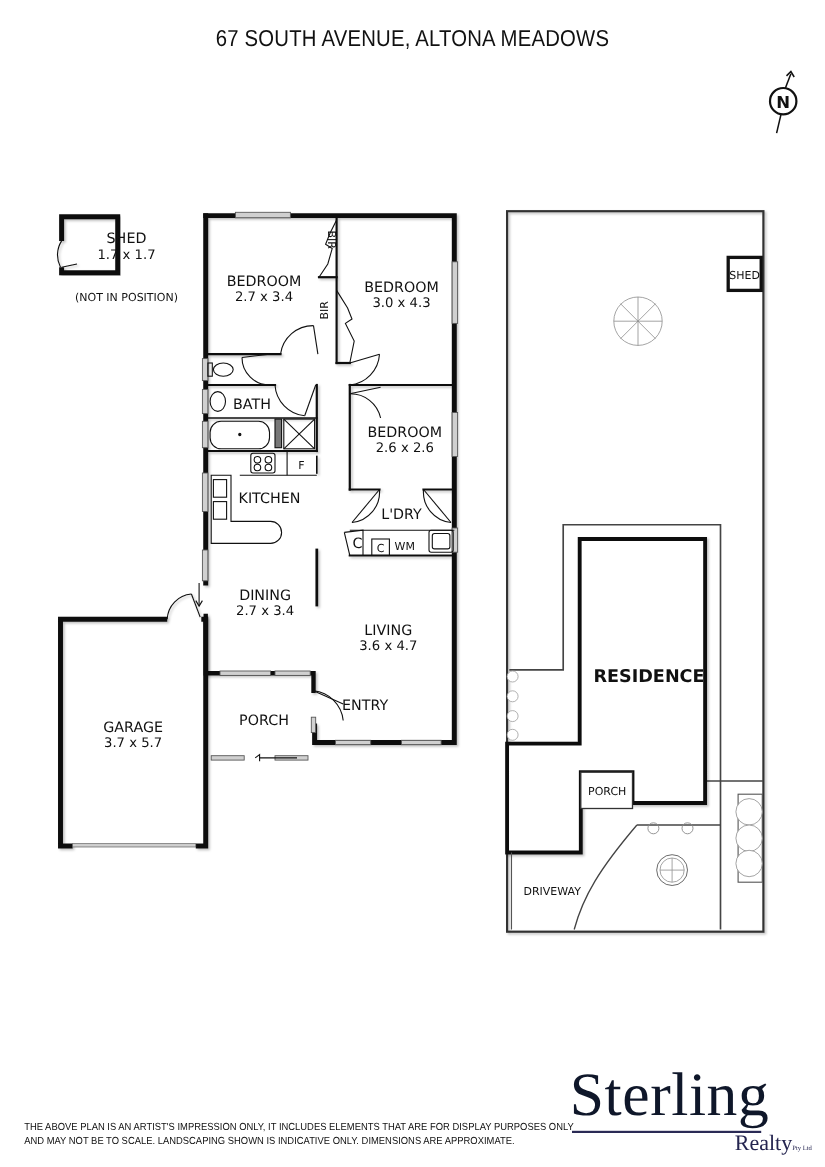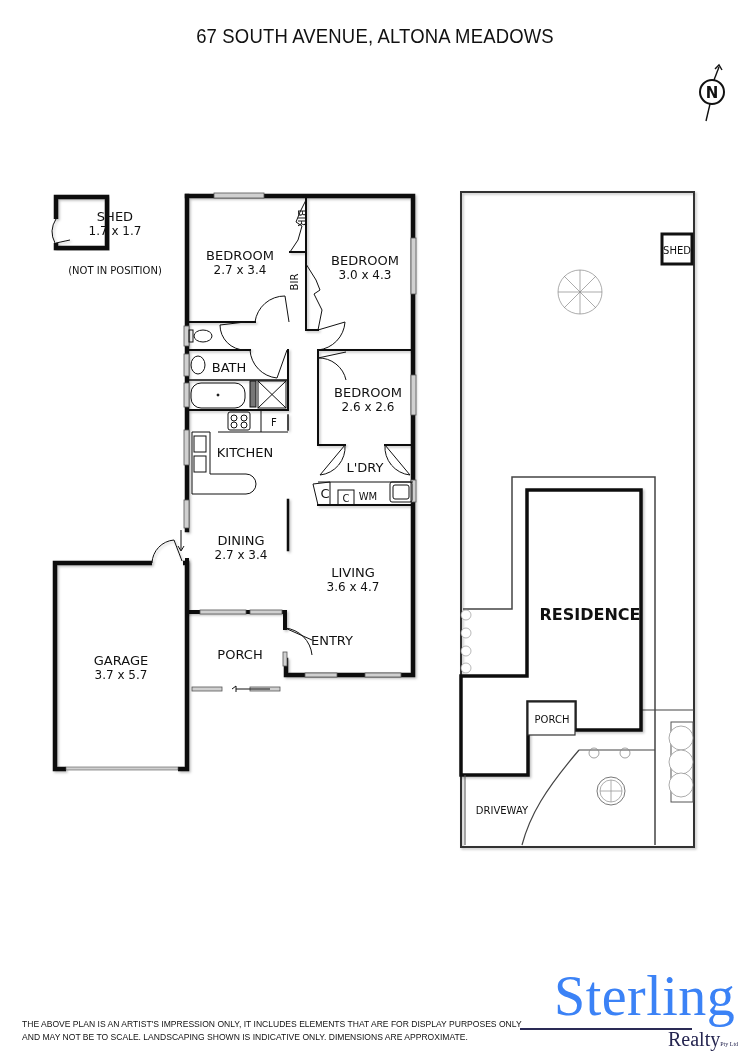--- a/index.html
+++ b/index.html
@@ -5,21 +5,21 @@
   html, body { margin: 0; padding: 0; background: #ffffff; }
   body { width: 750px; height: 1061px; position: relative; overflow: hidden; font-family: "Liberation Sans", sans-serif; }
   .title { position: absolute; left: 0; top: 24px; width: 750px; text-align: center; font-family: "Liberation Sans", sans-serif; font-size: 21px; color: #111; letter-spacing: 0.2px; transform: scaleX(0.88); }
   svg.plan { position: absolute; left: 0; top: 0; }
   .lbl { font-family: "DejaVu Sans", sans-serif; fill: #111; text-anchor: middle; }
   .rm { font-size: 13px; }
   .dim { font-size: 12px; }
   .sm { font-size: 10px; }
   .disclaimer { position: absolute; left: 22px; top: 1018px; width: 480px; font-family: "Liberation Sans", sans-serif; font-size: 9.3px; line-height: 13px; color: #111; transform-origin: left top; transform: scaleX(0.92); white-space: nowrap; }
   .logo { position: absolute; left: 518px; top: 968px; width: 210px; }
-  .logo-main { font-family: "Liberation Serif", serif; font-size: 56px; color: #3b82f6; line-height: 56px; letter-spacing: 0.5px; margin-left: 36px; }
+  .logo-main { font-family: "Liberation Serif", serif; font-size: 56px; color: #0f172a; line-height: 56px; letter-spacing: 0.5px; }
   .logo-rule { position: absolute; left: 2px; top: 60px; width: 172px; height: 1.5px; background: #2a2a55; }
   .logo-sub { position: absolute; left: 150px; top: 60px; font-family: "Liberation Serif", serif; font-size: 20px; color: #252550; white-space: nowrap; }
   .logo-sub small { font-size: 6px; }
 </style>
 </head>
 <body>
 
 <div class="title">67 SOUTH AVENUE, ALTONA MEADOWS</div>
 
 <svg class="plan" width="750" height="1061" viewBox="0 0 750 1061" xmlns="http://www.w3.org/2000/svg">

